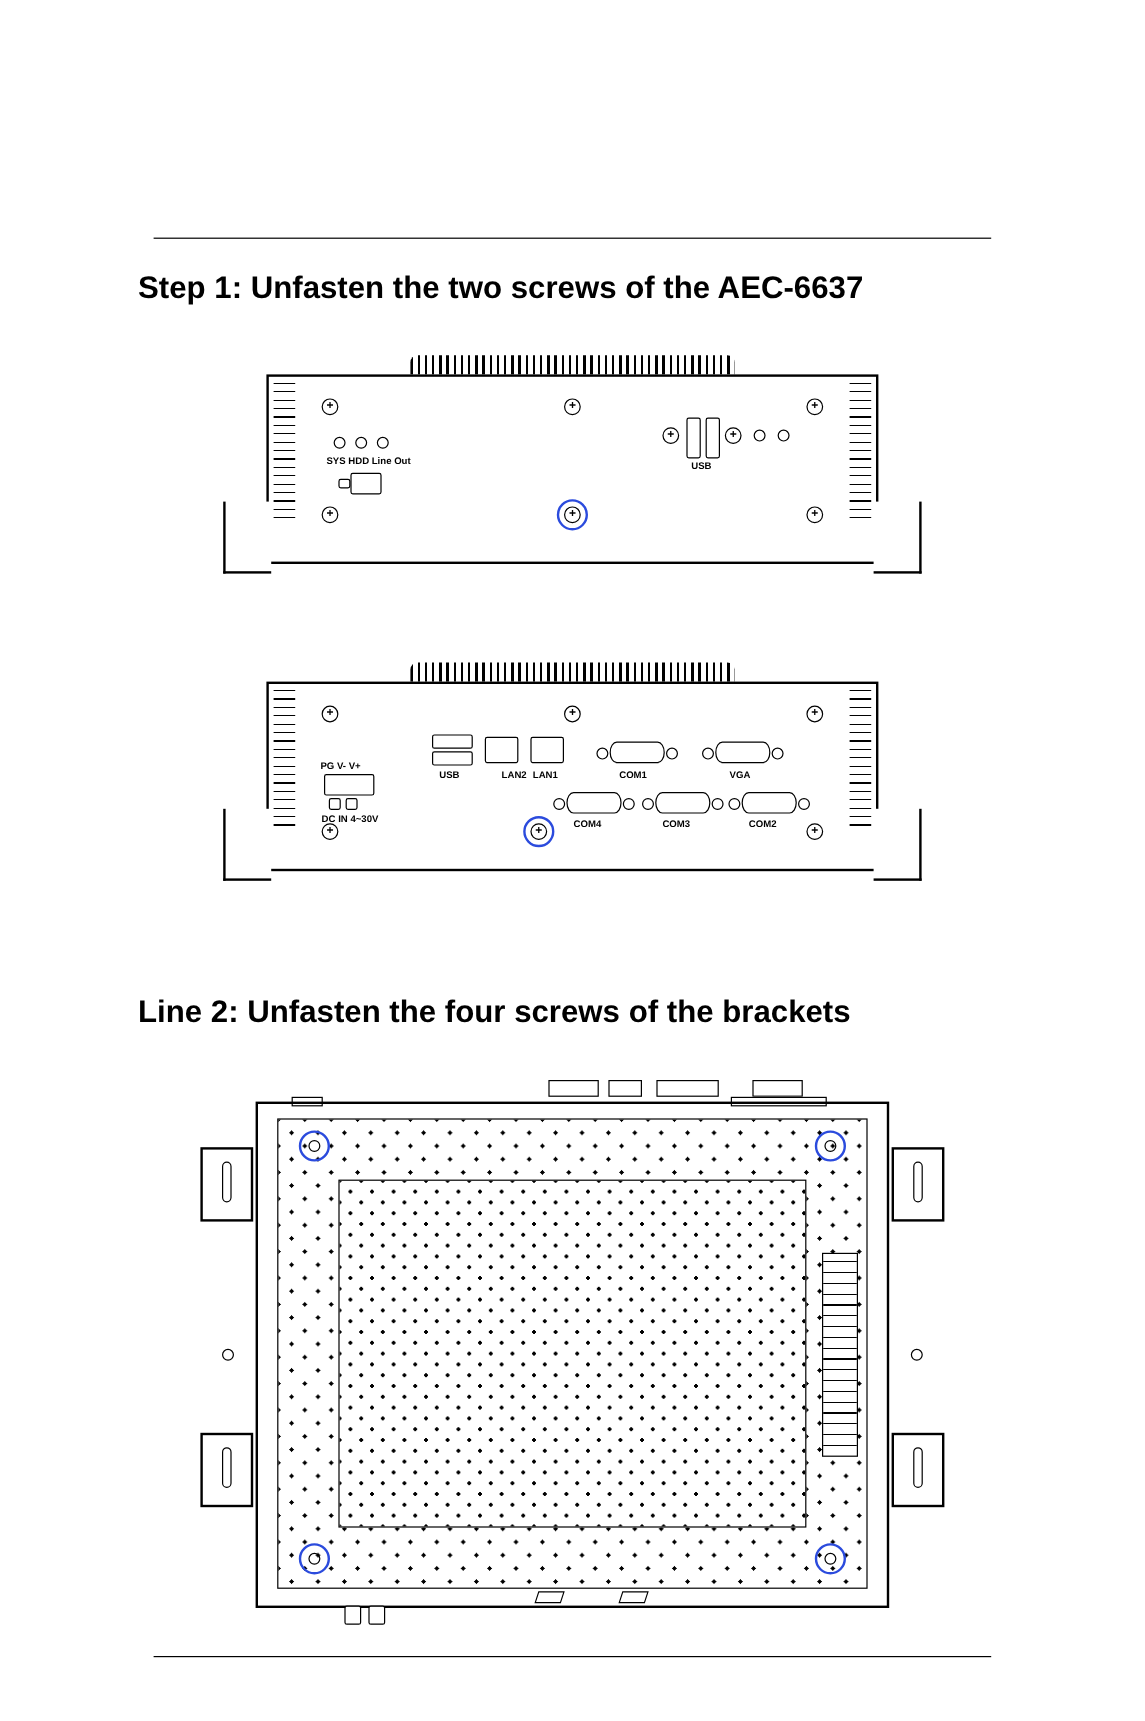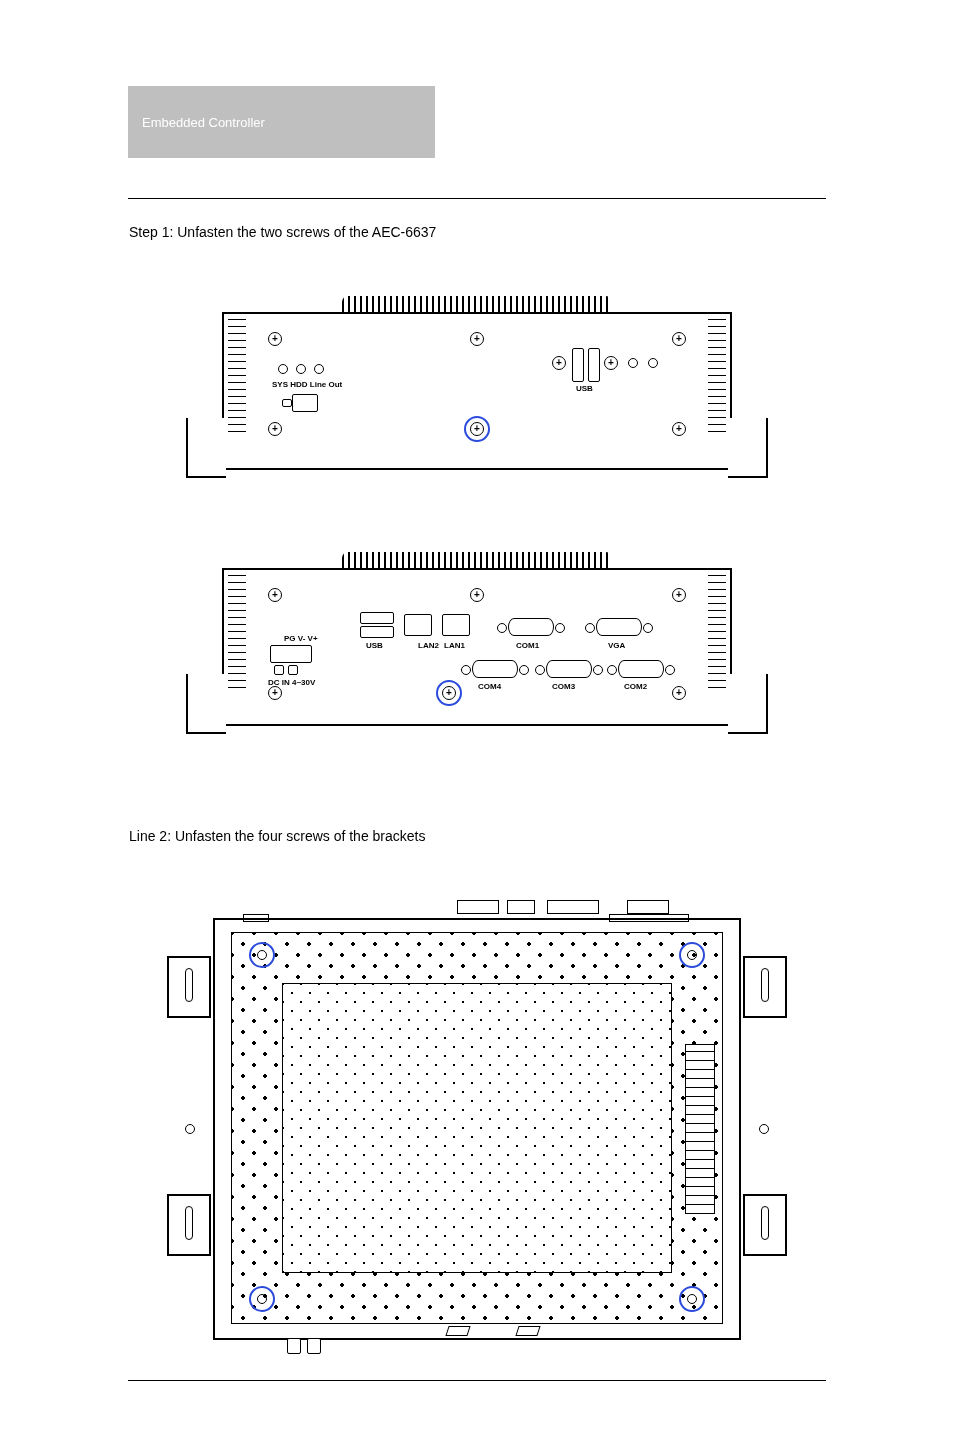--- a/index.html
+++ b/index.html
@@ -51,23 +51,23 @@
   .section-hr {
     position: absolute;
     left: 128px;
     right: 128px;
     height: 1px;
     background: #000;
   }
   .hr1 { top: 198px; }
   .step {
     position: absolute;
-    left: 129px;
-    font-size: 14px;
-    font-weight: 400;
+    left: 115px;
+    font-size: 26px;
+    font-weight: 700;
   }
   .step1 { top: 224px; }
   .step2 { top: 828px; }
   .diagram-wrap {
     position: absolute;
     left: 50%;
     transform: translateX(-50%);
   }
   .diag1 { top: 286px; }
   .diag2 { top: 542px; }
@@ -246,23 +246,20 @@
     position:absolute;
     right:82px; top:150px; width:30px; height:170px;
     border:1.5px solid #000;
     background: repeating-linear-gradient(0deg,#fff 0 8px,#000 8px 9px);
   }
 </style>
 </head>
 <body>
 
 <div class="topband">
-  <div class="grey">
-    <span>Embedded Controller</span>
-  </div>
 </div>
 
 <div class="section-hr hr1"></div>
 
 <div class="step step1">Step 1: Unfasten the two screws of the AEC-6637</div>
 
 <div class="diagram-wrap diag1">
   <div class="device">
     <div class="vent-strip"></div>
     <div class="chassis"></div>
@@ -304,21 +301,21 @@
     <div class="chassis"></div>
     <div class="heatsink lside"></div>
     <div class="heatsink rside"></div>
     <div class="bracket left"></div>
     <div class="bracket right"></div>
 
     <div class="screw" style="top:46px; left:86px;"></div>
     <div class="screw" style="top:46px; left:288px;"></div>
     <div class="screw" style="top:46px; right:86px;"></div>
 
-    <div class="label" style="top:92px; left:102px;">PG V- V+</div>
+    <div class="label" style="top:92px; left:85px;">PG V- V+</div>
     <div class="port" style="top:103px; left:88px; width:42px; height:18px;"></div>
     <div class="port" style="top:123px; left:92px; width:10px; height:10px;"></div>
     <div class="port" style="top:123px; left:106px; width:10px; height:10px;"></div>
     <div class="label" style="top:136px; left:86px;">DC IN 4~30V</div>
 
     <div class="port" style="top:70px; left:178px; width:34px; height:12px;"></div>
     <div class="port" style="top:84px; left:178px; width:34px; height:12px;"></div>
     <div class="label" style="top:99px; left:184px;">USB</div>
 
     <div class="port" style="top:72px; left:222px; width:28px; height:22px;"></div>

